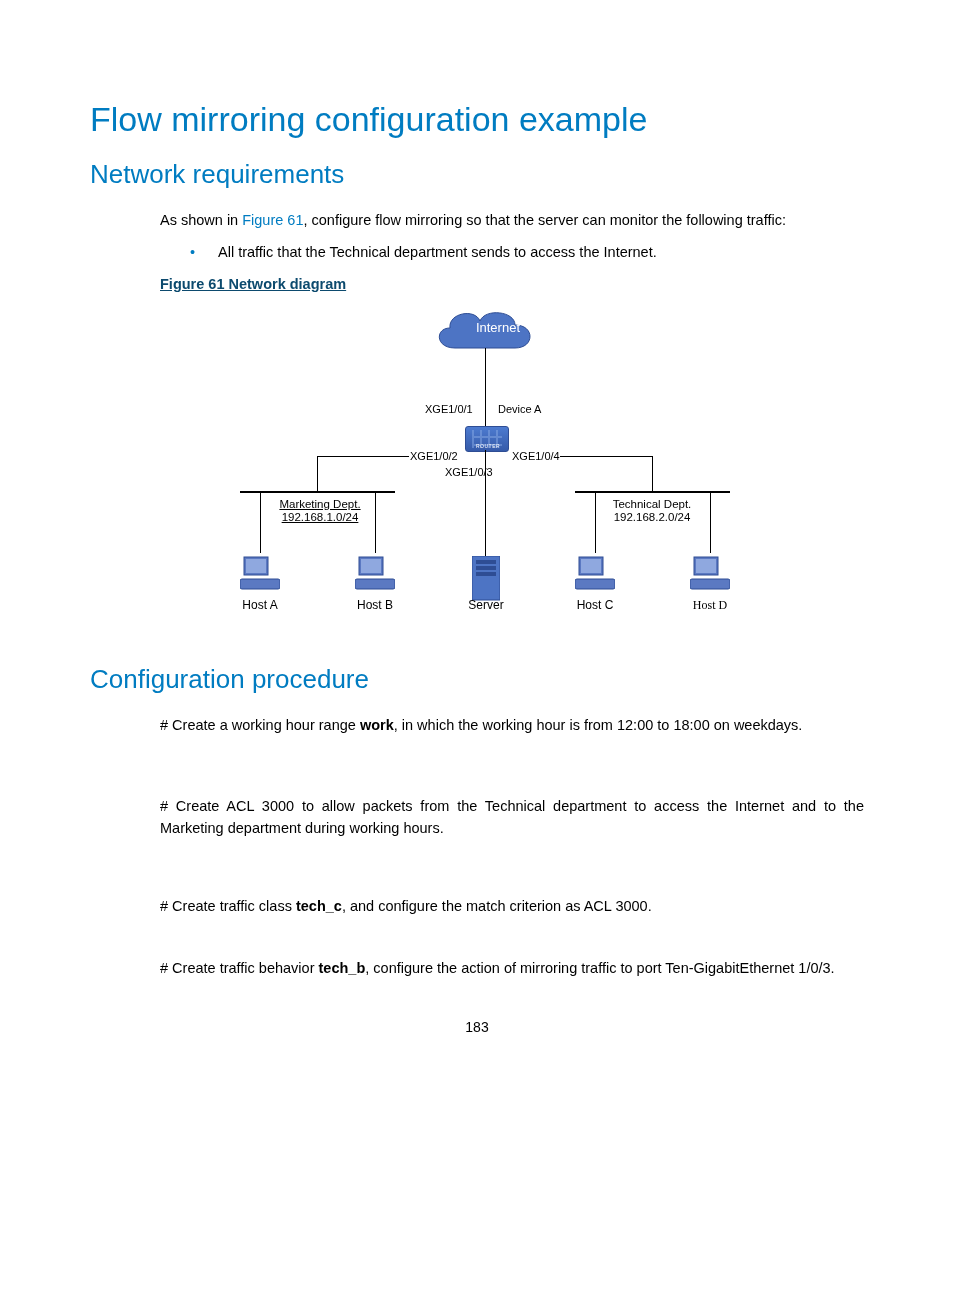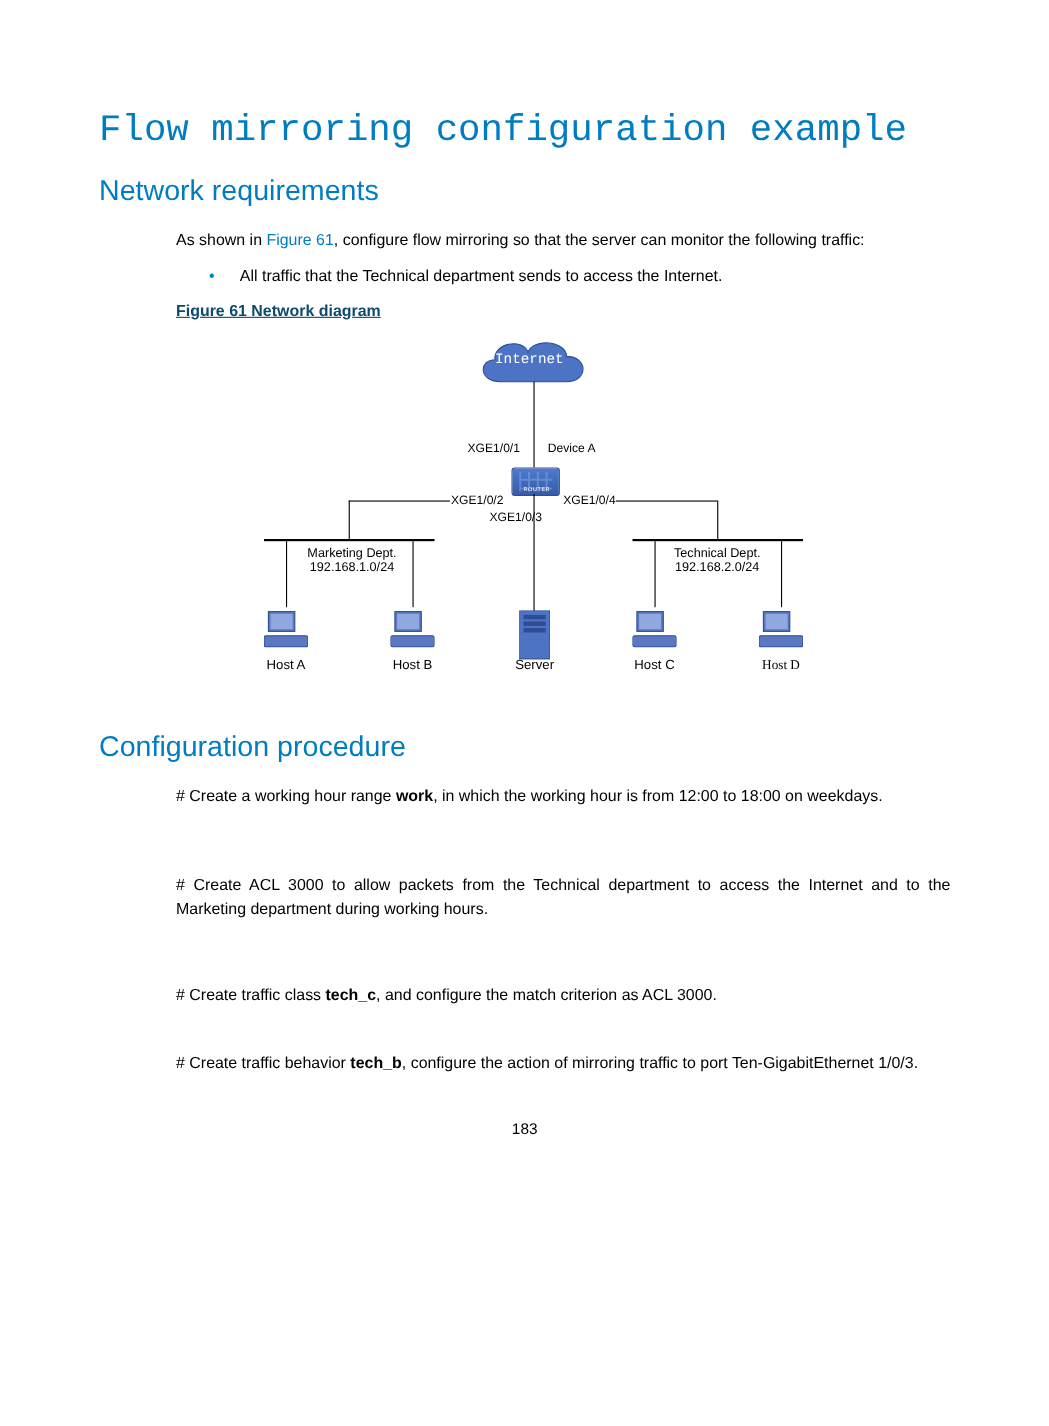--- a/index.html
+++ b/index.html
@@ -12,21 +12,20 @@
   }
   .page {
     padding: 100px 90px 40px 90px;
     box-sizing: border-box;
   }
   h1 {
     font-size: 34px;
     font-weight: 400;
     color: #007cc1;
     margin: 0 0 20px 0;
-    font-family: Liberation Mono, monospace;
   }
   h2 {
     font-size: 26px;
     font-weight: 400;
     color: #007cc1;
     margin: 16px 0 20px 0;
   }
   p {
     font-size: 14.5px;
     line-height: 1.5;
@@ -91,22 +90,21 @@
     top: 5px;
   }
   .cloud svg { width: 100%; height: 100%; }
   .cloud-label {
     position: absolute;
     left: 290px;
     top: 22px;
     color: #fff;
     font-size: 13px;
     width: 70px;
-    text-align: left;
-    font-family: Liberation Mono, monospace;
+    text-align: right;
   }
   .device {
     position: absolute;
     left: 305px;
     top: 128px;
     width: 42px;
     height: 24px;
     background: linear-gradient(#4d7bd0,#355aa9);
     border: 1px solid #2e4d94;
     border-radius: 3px;
@@ -213,21 +211,21 @@
     <div class="line" style="left:492px; top:158px; width:1px; height:35px;"></div>
 
     <div class="line" style="left:80px; top:193px; width:155px; height:2px;"></div>
     <div class="line" style="left:415px; top:193px; width:155px; height:2px;"></div>
 
     <div class="line" style="left:100px; top:195px; width:1px; height:60px;"></div>
     <div class="line" style="left:215px; top:195px; width:1px; height:60px;"></div>
     <div class="line" style="left:435px; top:195px; width:1px; height:60px;"></div>
     <div class="line" style="left:550px; top:195px; width:1px; height:60px;"></div>
 
-    <div class="subnet-label" style="left:100px; top:200px;">
+    <div class="subnet-label" style="left:100px; top:200px;text-decoration:underline;">
       <span>Marketing Dept.</span><br>
       <span>192.168.1.0/24</span>
     </div>
     <div class="subnet-label" style="left:432px; top:200px;">
       <span>Technical Dept.</span><br>
       <span>192.168.2.0/24</span>
     </div>
 
     <div class="host" style="left:80px; top:255px;">
       <svg viewBox="0 0 40 40">

